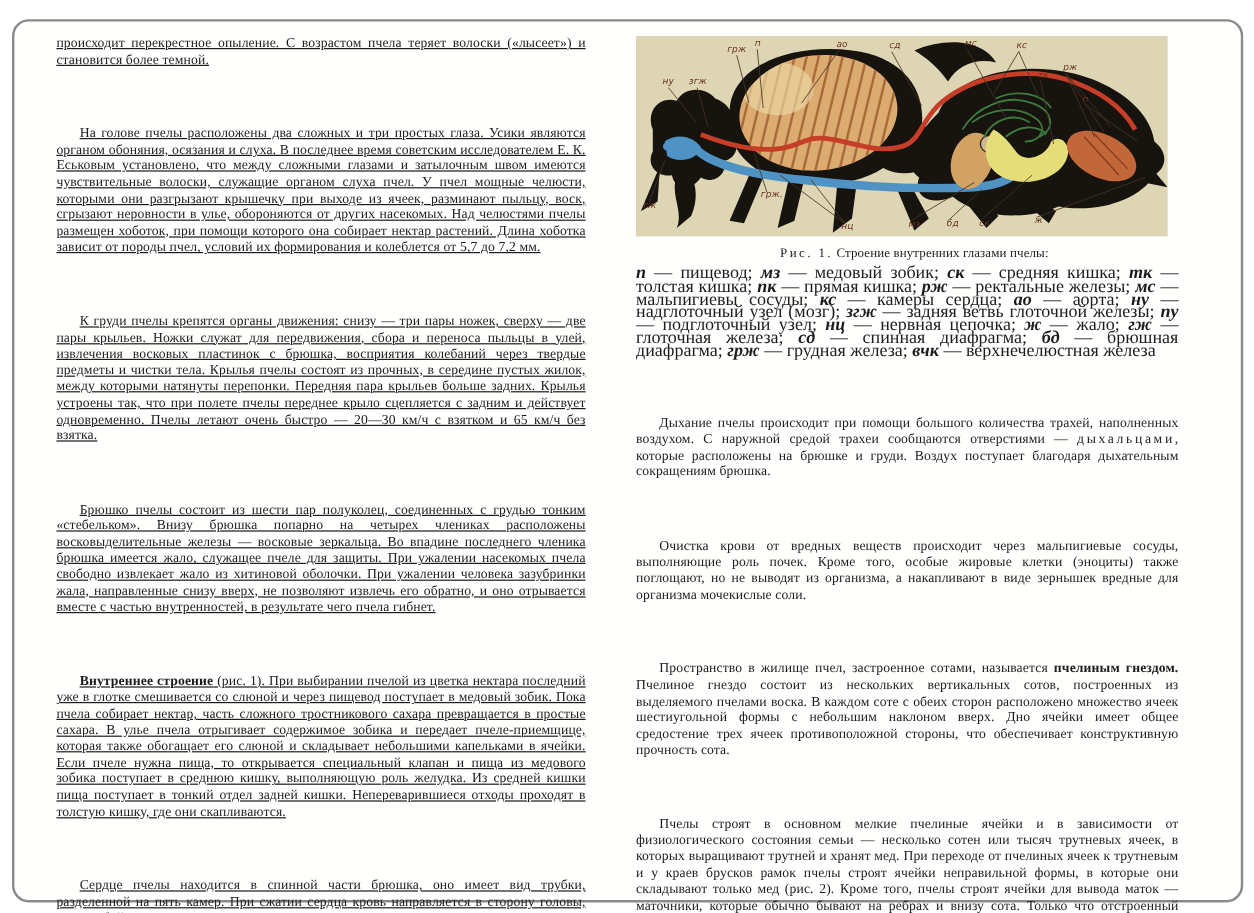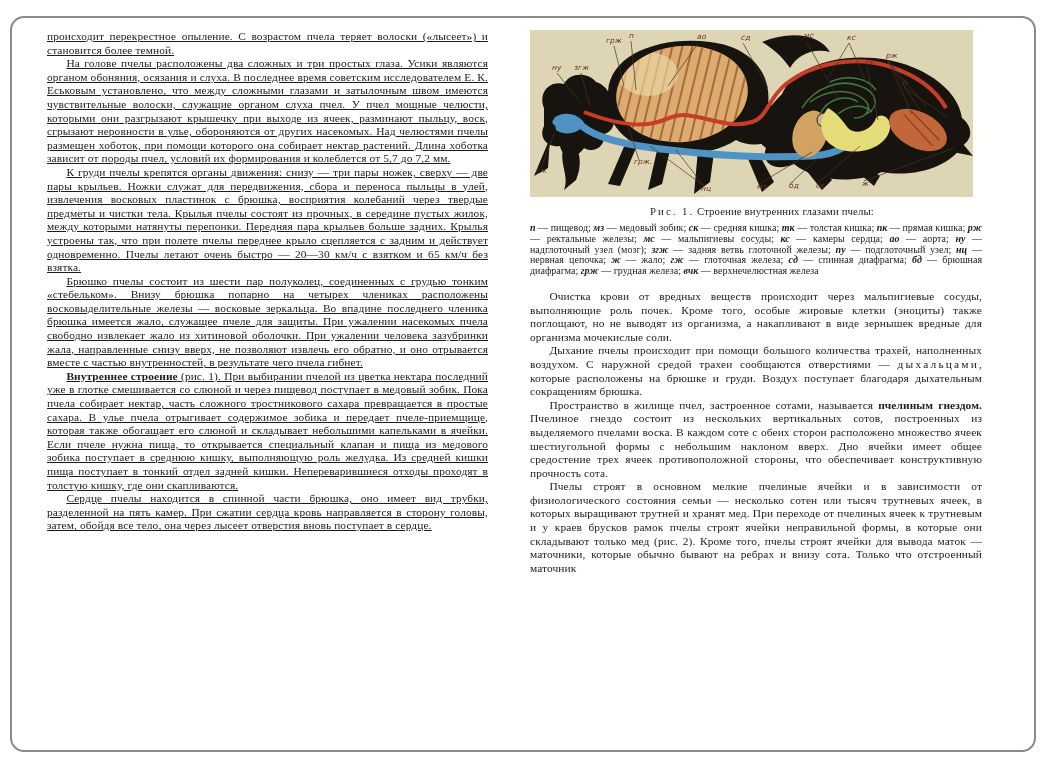--- a/index.html
+++ b/index.html
@@ -19,34 +19,34 @@
     position:absolute;left:10px;top:16px;right:9px;bottom:9px;
     border:2px solid var(--page_border);border-radius:14px;background:#fffffe;
   }
   .col{
     position:absolute;top:30px;text-align:justify;
     font-size:11.4px;line-height:13.6px;letter-spacing:.1px;
   }
   .col-left{left:47px;width:441px;text-decoration:underline;}
   .col-right{left:530px;width:452px;}
   p.bp{margin:0;}
-  p.ind{text-indent:1.7em;}
+  p.ind{text-indent:1.7em;margin-top:48px;}
   .lead-b{font-weight:bold;}
   .spaced{letter-spacing:2.2px;}
   
   .figure-wrap{width:443px;margin:0 0 8px 0;}
   .fig-svg{display:block;width:443px;height:167px;background:var(--fig_bg);}
   #fig-labels text{font:italic 7.5px "DejaVu Sans", sans-serif;fill:var(--label);}
   #fig-labels line{stroke:#463324;stroke-width:.7;}
   .fig-caption{
     text-align:center;font-size:10.8px;line-height:13px;margin:2px 0 5px 0;
   }
   .cap-label{letter-spacing:2px;margin-left:12px;}
   .fig-legend{
-    font-size:10px;line-height:10.8px;text-align:justify;letter-spacing:0;
+    font-size:15px;line-height:10.8px;text-align:justify;letter-spacing:0;
     margin-bottom:13px;
   }
   .fig-legend .ab{font-weight:bold;font-style:italic;}
   .sect-heading{
     font-family:"Liberation Sans", sans-serif;font-weight:bold;
     font-size:13.5px;letter-spacing:1.2px;word-spacing:6px;
     margin:39px 0 21px 0;text-align:left;
   }
 </style>
 </head>
@@ -176,22 +176,22 @@
     </svg>
   </div>
 
   <div class="fig-caption">
     <span class="cap-label">Рис. 1.</span>
     <span>Строение внутренних глазами пчелы:</span>
   </div>
 
   <div class="fig-legend"><i class="ab">п</i> — пищевод; <i class="ab">мз</i> — медовый зобик; <i class="ab">ск</i> — средняя кишка; <i class="ab">тк</i> — толстая кишка; <i class="ab">пк</i> — прямая кишка; <i class="ab">рж</i> — ректальные железы; <i class="ab">мс</i> — мальпигиевы сосуды; <i class="ab">кс</i> — камеры сердца; <i class="ab">ао</i> — аорта; <i class="ab">ну</i> — надглоточный узел (мозг); <i class="ab">згж</i> — задняя ветвь глоточной железы; <i class="ab">пу</i> — подглоточный узел; <i class="ab">нц</i> — нервная цепочка; <i class="ab">ж</i> — жало; <i class="ab">гж</i> — глоточная железа; <i class="ab">сд</i> — спинная диафрагма; <i class="ab">бд</i> — брюшная диафрагма; <i class="ab">грж</i> — грудная железа; <i class="ab">вчк</i> — верхнечелюстная железа</div>
 
+  <p class="bp ind"><span>Дыхание пчелы происходит при помощи большого количества трахей, наполненных воздухом. С наружной средой трахеи сообщаются отверстиями — </span><span class="spaced">дыхальцами</span><span>, которые расположены на брюшке и груди. Воздух поступает благодаря дыхательным сокращениям брюшка.</span></p>
+
   <p class="bp ind">Очистка крови от вредных веществ происходит через мальпигиевые сосуды, выполняющие роль почек. Кроме того, особые жировые клетки (эноциты) также поглощают, но не выводят из организма, а накапливают в виде зернышек вредные для организма мочекислые соли.</p>
-
-  <p class="bp ind"><span>Дыхание пчелы происходит при помощи большого количества трахей, наполненных воздухом. С наружной средой трахеи сообщаются отверстиями — </span><span class="spaced">дыхальцами</span><span>, которые расположены на брюшке и груди. Воздух поступает благодаря дыхательным сокращениям брюшка.</span></p>
 
 
   <p class="bp ind"><span>Пространство в жилище пчел, застроенное сотами, называется </span><span class="lead-b">пчелиным гнездом.</span><span> Пчелиное гнездо состоит из нескольких вертикальных сотов, построенных из выделяемого пчелами воска. В каждом соте с обеих сторон расположено множество ячеек шестиугольной формы с небольшим наклоном вверх. Дно ячейки имеет общее средостение трех ячеек противоположной стороны, что обеспечивает конструктивную прочность сота.</span></p>
 
   <p class="bp ind">Пчелы строят в основном мелкие пчелиные ячейки и в зависимости от физиологического состояния семьи — несколько сотен или тысяч трутневых ячеек, в которых выращивают трутней и хранят мед. При переходе от пчелиных ячеек к трутневым и у краев брусков рамок пчелы строят ячейки неправильной формы, в которые они складывают только мед (рис. 2). Кроме того, пчелы строят ячейки для вывода маток — маточники, которые обычно бывают на ребрах и внизу сота. Только что отстроенный маточник</p>
 
 </div>
 
 </body></html>

